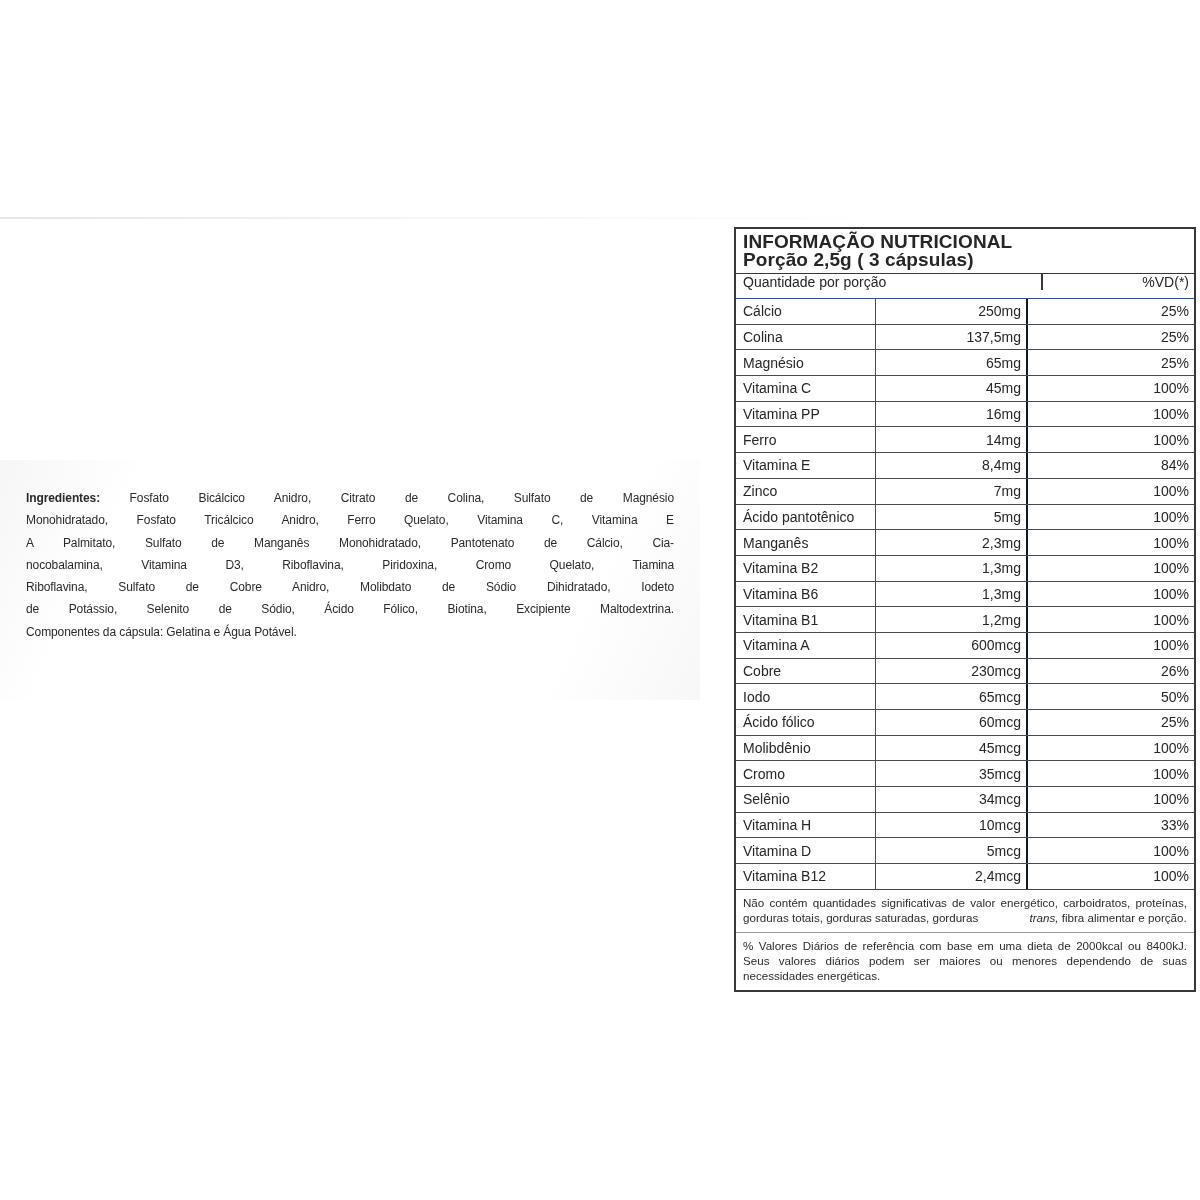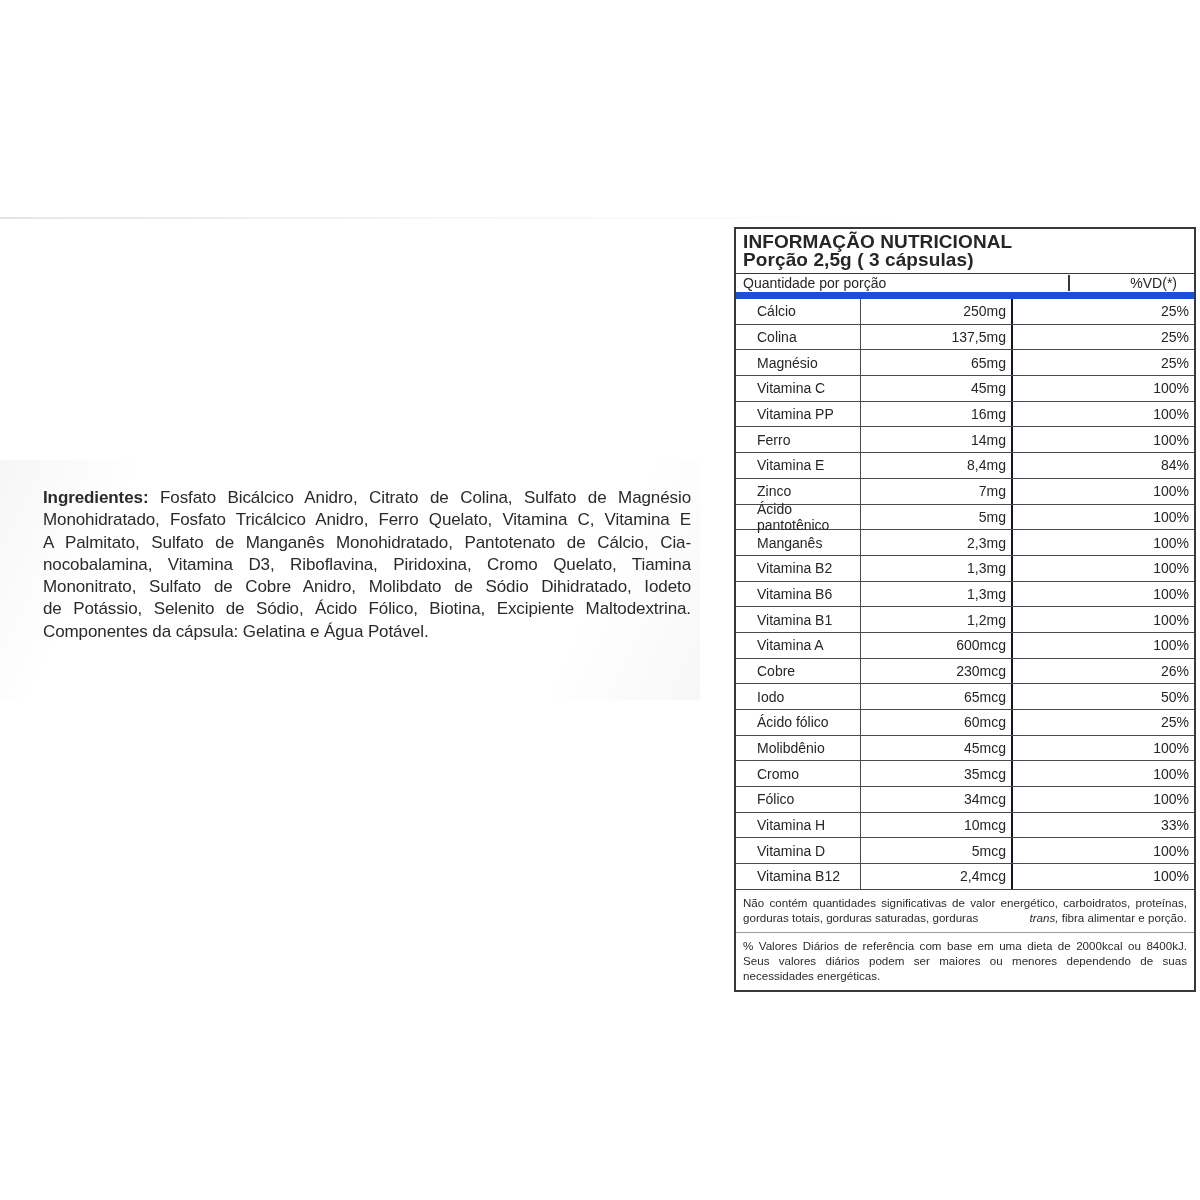--- a/index.html
+++ b/index.html
@@ -12,65 +12,65 @@
     background: linear-gradient(to right, rgba(0,0,0,0.10), rgba(0,0,0,0.04) 45%, rgba(0,0,0,0.00) 100%);
   }
   .label-sheen {
     position: absolute; left: 0; top: 460px; width: 700px; height: 240px;
     background: linear-gradient(115deg, rgba(0,0,0,0.035) 0%, rgba(0,0,0,0.0) 18%, rgba(0,0,0,0.0) 80%, rgba(0,0,0,0.03) 100%);
     pointer-events: none;
   }
 
   
   .ingredients {
-    position: absolute; left: 43px; top: 487px; width: 648px;
-    font-size: 17px; letter-spacing: -0.1px; color: #2a2a2a;
+    position: absolute; left: 26px; top: 487px; width: 648px;
+    font-size: 12px; letter-spacing: -0.1px; color: #2a2a2a;
   }
   .ing-line {
     line-height: 22.3px; white-space: normal;
     text-align: justify; text-align-last: justify;
   }
   .ing-line.last { text-align-last: left; }
   .ing-label { font-weight: bold; }
 
   
   .nutri-table {
     position: absolute; left: 734px; top: 227px; width: 462px;
     border: 2px solid #383838; background: #ffffff;
     font-size: 14px; color: #262626;
   }
   .title-block { padding: 4px 7px 5px 7px; border-bottom: 1px solid #383838; }
   .title-line { font-weight: bold; font-size: 19px; line-height: 17.5px; letter-spacing: 0.1px; }
 
-  .col-header { display: flex; height: 25px; border-bottom: 7px solid #1d4ed8; align-items: center; }
+  .col-header { display: flex; height: 25px; border-bottom: 1px solid #1d4ed8; align-items: flex-start; }
   .col-header-left { flex: 1; display: flex; align-items: center; padding-left: 7px; }
-  .col-header-right { width: 126px; border-left: 2px solid #383838; display: flex; align-items: center; justify-content: flex-end; padding-right: 17px; }
+  .col-header-right { width: 153px; border-left: 2px solid #383838; display: flex; align-items: center; justify-content: flex-end; padding-right: 5px; }
 
   .n-row { display: flex; height: 25.7px; border-bottom: 1px solid #4a4a4a; align-items: stretch; }
   .n-row:last-child { border-bottom: 1px solid #444; }
-  .cell-name { width: 125px; border-right: 1px solid #4a4a4a; display: flex; align-items: center; padding-left: 21px; }
+  .cell-name { width: 140px; border-right: 1px solid #4a4a4a; display: flex; align-items: center; padding-left: 7px; }
   .cell-amount { width: 152px; border-right: 2px solid #0f172a; display: flex; align-items: center; justify-content: flex-end; padding-right: 5px; }
   .cell-dv { flex: 1; display: flex; align-items: center; justify-content: flex-end; padding-right: 5px; text-align: center; }
 
   .note { font-size: 11.6px; line-height: 15px; padding: 5px 7px 7px 7px; text-align: justify; color: #2b2b2b; }
   .note-top { border-bottom: 1px solid #9c9c9c; }
   .note .it { font-style: italic; margin-left: 48px; }
 </style>
 </head>
 <body>
 
 <div class="photo-edge"></div>
 <div class="label-sheen"></div>
 
 <div class="ingredients">
   <div class="ing-line"><span class="ing-label">Ingredientes:</span><span> Fosfato Bicálcico Anidro, Citrato de Colina, Sulfato de Magnésio</span></div>
   <div class="ing-line">Monohidratado, Fosfato Tricálcico Anidro, Ferro Quelato, Vitamina C, Vitamina E</div>
   <div class="ing-line">A Palmitato, Sulfato de Manganês Monohidratado, Pantotenato de Cálcio, Cia-</div>
   <div class="ing-line">nocobalamina, Vitamina D3, Riboflavina, Piridoxina, Cromo Quelato, Tiamina</div>
-  <div class="ing-line">Mononitrato, Sulfato de Cobre Anidro, Molibdato de Sódio Dihidratado, Iodeto</div>
+  <div class="ing-line">Riboflavina, Sulfato de Cobre Anidro, Molibdato de Sódio Dihidratado, Iodeto</div>
   <div class="ing-line">de Potássio, Selenito de Sódio, Ácido Fólico, Biotina, Excipiente Maltodextrina.</div>
   <div class="ing-line last">Componentes da cápsula: Gelatina e Água Potável.</div>
 </div>
 
 <div class="nutri-table">
   <div class="title-block">
     <div class="title-line">INFORMAÇÃO NUTRICIONAL</div>
     <div class="title-line">Porção 2,5g ( 3 cápsulas)</div>
   </div>
 
@@ -169,21 +169,21 @@
       <div class="cell-name">Molibdênio</div>
       <div class="cell-amount">45mcg</div>
       <div class="cell-dv">100%</div>
     </div>
       <div class="n-row">
       <div class="cell-name">Cromo</div>
       <div class="cell-amount">35mcg</div>
       <div class="cell-dv">100%</div>
     </div>
       <div class="n-row">
-      <div class="cell-name">Fólico</div>
+      <div class="cell-name">Selênio</div>
       <div class="cell-amount">34mcg</div>
       <div class="cell-dv">100%</div>
     </div>
       <div class="n-row">
       <div class="cell-name">Vitamina H</div>
       <div class="cell-amount">10mcg</div>
       <div class="cell-dv">33%</div>
     </div>
       <div class="n-row">
       <div class="cell-name">Vitamina D</div>

